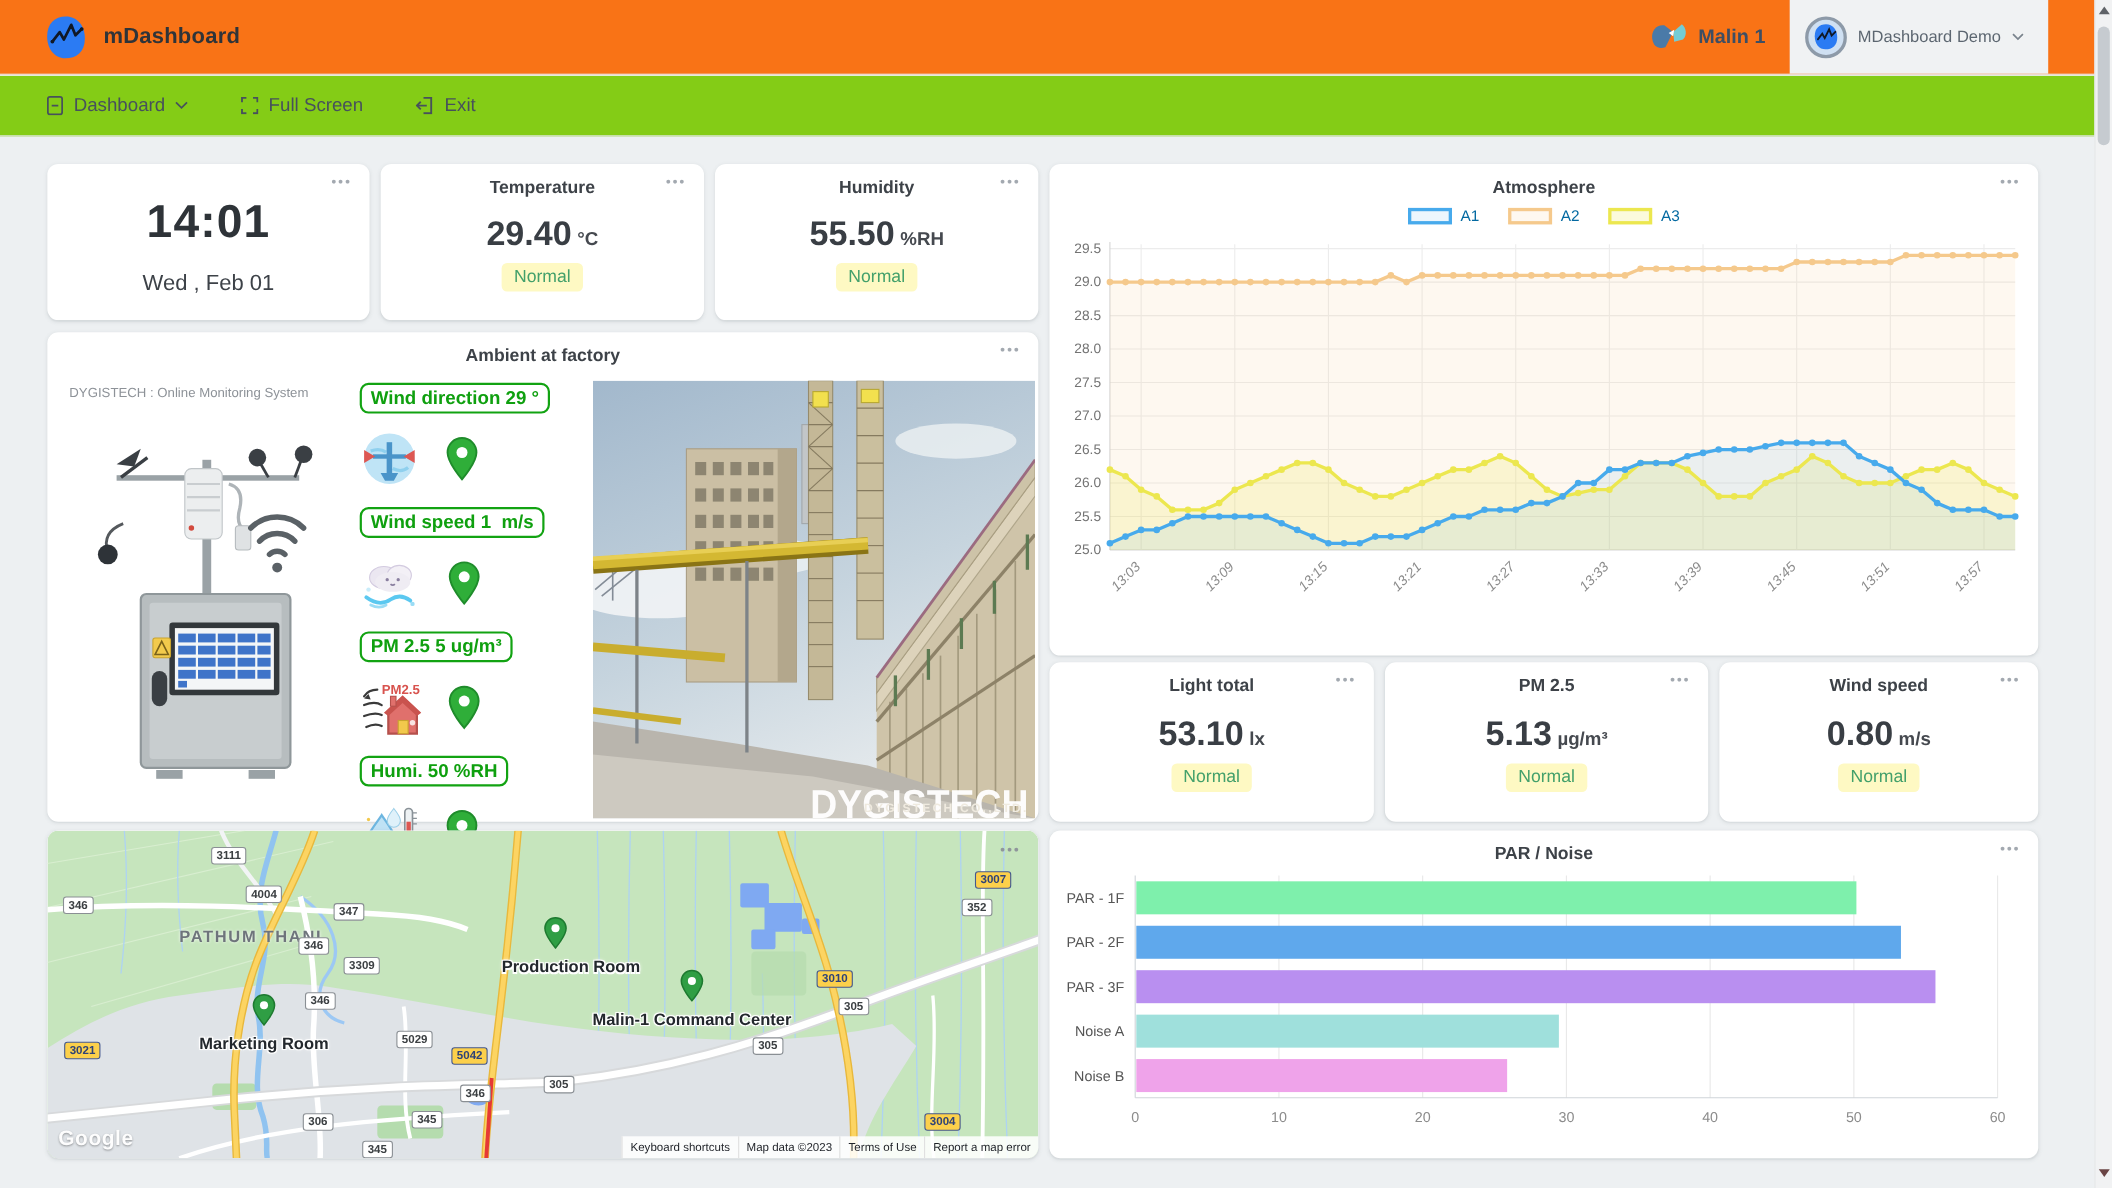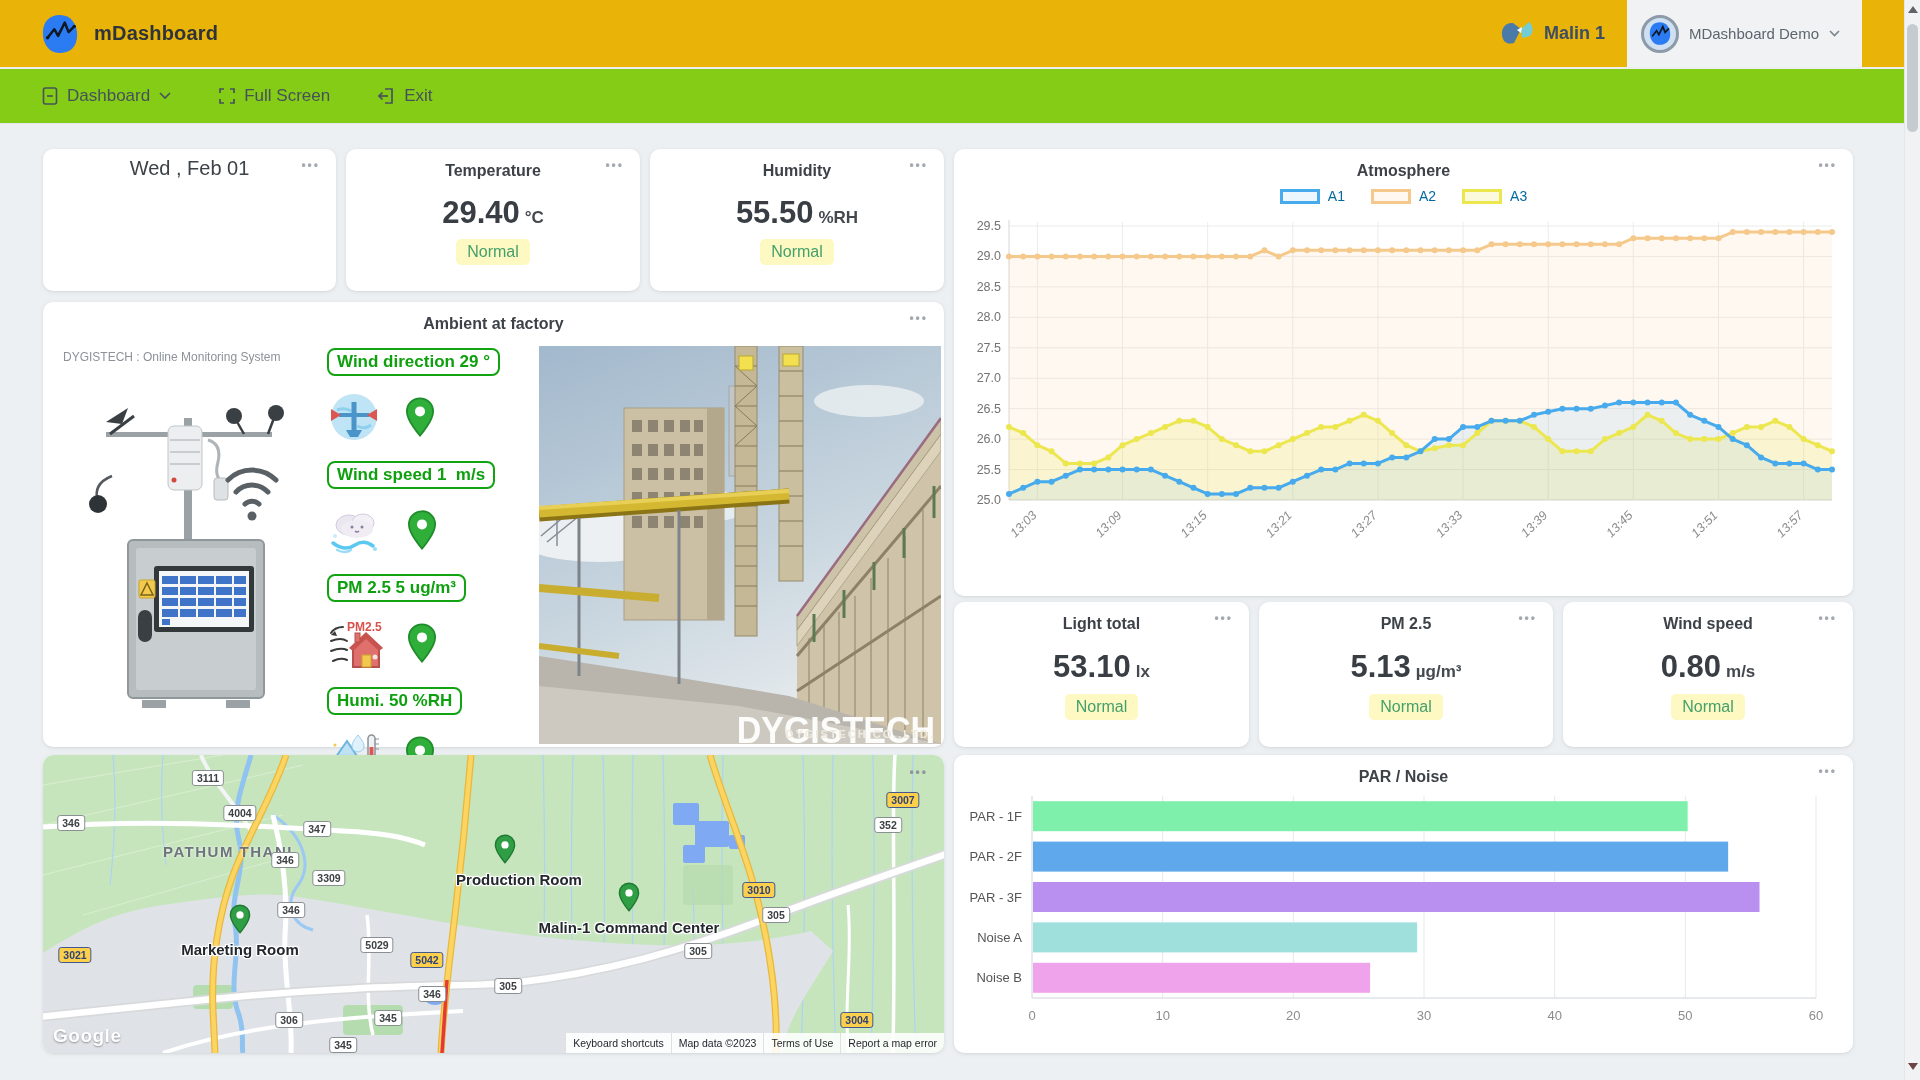--- a/index.html
+++ b/index.html
@@ -1,20 +1,20 @@
 <!DOCTYPE html>
 <html><head>
 <meta charset="utf-8">
 <style>
   * { margin:0; padding:0; box-sizing:border-box; }
   html,body { width:1920px; height:1080px; overflow:hidden; }
   body { background:#edf0f2; font-family:"Liberation Sans",sans-serif; position:relative; }
 
   
-  .header { position:absolute; left:0; top:0; width:1920px; height:68px; background:#eab308; border-bottom:1px solid #ecedef; display:flex; align-items:center; z-index:5; }
+  .header { position:absolute; left:0; top:0; width:1920px; height:68px; background:#f97316; border-bottom:1px solid #ecedef; display:flex; align-items:center; z-index:5; }
   .h-left { display:flex; align-items:center; gap:14px; padding-left:40px; }
   .app-title { font-size:20px; font-weight:bold; color:#2f3439; letter-spacing:.2px; }
   .h-right { margin-left:auto; display:flex; align-items:center; height:100%; }
   .org-badge { display:flex; align-items:center; gap:10px; padding-right:22px; }
   .org-name { font-size:18px; font-weight:bold; color:#3d4e63; }
   .user-menu { height:100%; background:#f0f2f3; display:flex; align-items:center; gap:10px; padding:0 22px 0 14px; cursor:pointer; margin-right:58px; }
   .avatar { width:38px; height:38px; border-radius:50%; background:#cfe0f2; border:3px solid #8d9aa8; display:flex; align-items:center; justify-content:center; }
   .user-name { font-size:15px; color:#5c6670; }
 
   
@@ -25,21 +25,21 @@
   
   .card { position:absolute; background:#fff; border-radius:10px; box-shadow:0 1px 4px rgba(80,90,100,.12), 0 1px 1px rgba(80,90,100,.05); }
   .dots { position:absolute; top:10px; right:16px; color:#a3a9b0; font-size:12px; font-weight:bold; letter-spacing:2px; cursor:pointer; line-height:1; z-index:6; }
   .card-title { display:block; text-align:center; padding-top:13px; font-size:16px; font-weight:bold; color:#3d4248; }
   .stat-value-row { text-align:center; margin-top:24px; }
   .stat-value { font-size:31px; font-weight:bold; color:#393e44; }
   .stat-unit { font-size:17px; font-weight:bold; color:#45494f; margin-left:5px; }
   .badge-row { text-align:center; margin-top:16px; }
   .status-badge { display:inline-block; background:#fef9c3; color:#43a06b; font-size:16px; padding:4px 11px; border-radius:5px; }
   .clock-time { text-align:center; font-size:42px; font-weight:bold; color:#2e3338; margin-top:28px; letter-spacing:1px; }
-  .clock-date { text-align:center; font-size:20px; color:#3d4248; margin-top:8px; }
+  .clock-date { text-align:center; font-size:20px; color:#3d4248; margin-top:22px; }
 
   
   #atmo-legend { display:flex; justify-content:center; align-items:center; gap:26px; margin-top:8px; }
   .lg-item { display:flex; align-items:center; gap:8px; font-size:14px; color:#0369a1; }
   .lg-box { width:40px; height:15px; border-style:solid; border-width:3px; }
   svg text { font-family:"Liberation Sans",sans-serif; }
 
   
   .station-box { position:absolute; left:12px; top:40px; width:272px; height:396px; background:#fff; }
   .station-caption { font-size:12px; color:#8d9298; padding:8px 0 0 8px; }
@@ -131,20 +131,21 @@
       <path d="M7,1 H14 V15 H7" fill="none" stroke="#47515c" stroke-width="1.7"></path>
       <line x1="1" y1="8" x2="10" y2="8" stroke="#47515c" stroke-width="1.7"></line>
       <polyline points="4.5,4.5 1,8 4.5,11.5" fill="none" stroke="#47515c" stroke-width="1.7"></polyline>
     </svg>
     <span>Exit</span>
   </div>
 </nav>
 
 <section class="card" style="left:43px;top:149px;width:293px;height:142px;">
   <span class="dots">•••</span>
+  <div class="clock-time">14:01</div>
   <div class="clock-date">Wed , Feb 01</div>
 </section>
 
 <section class="card" style="left:346px;top:149px;width:294px;height:142px;">
   <span class="dots">•••</span>
   <span class="card-title">Temperature</span>
   <div class="stat-value-row" style="margin-top:15px;">
     <span class="stat-value">29.40</span><span class="stat-unit">°C</span>
   </div>
   <div class="badge-row" style="margin-top:8px;"><span class="status-badge">Normal</span></div>

